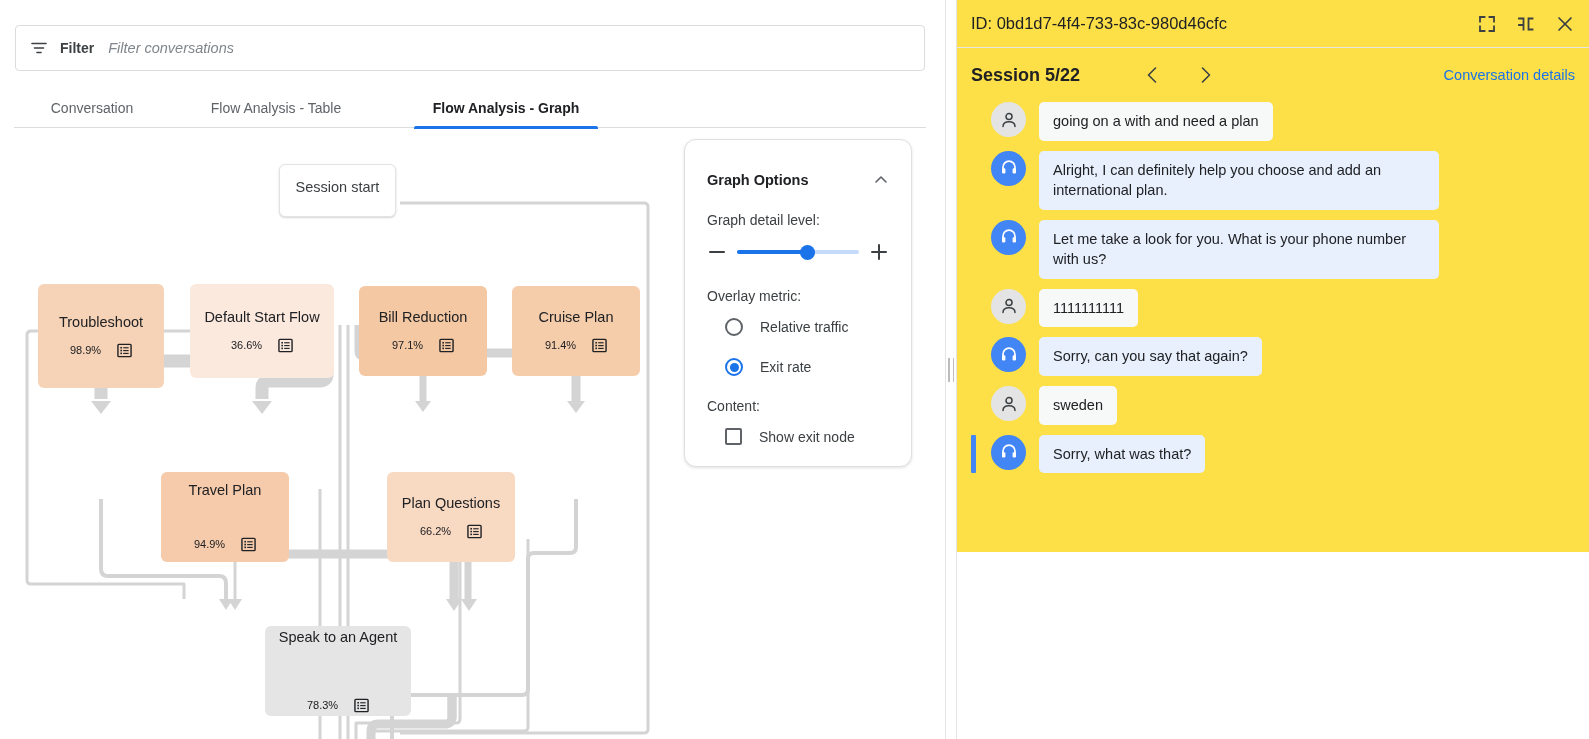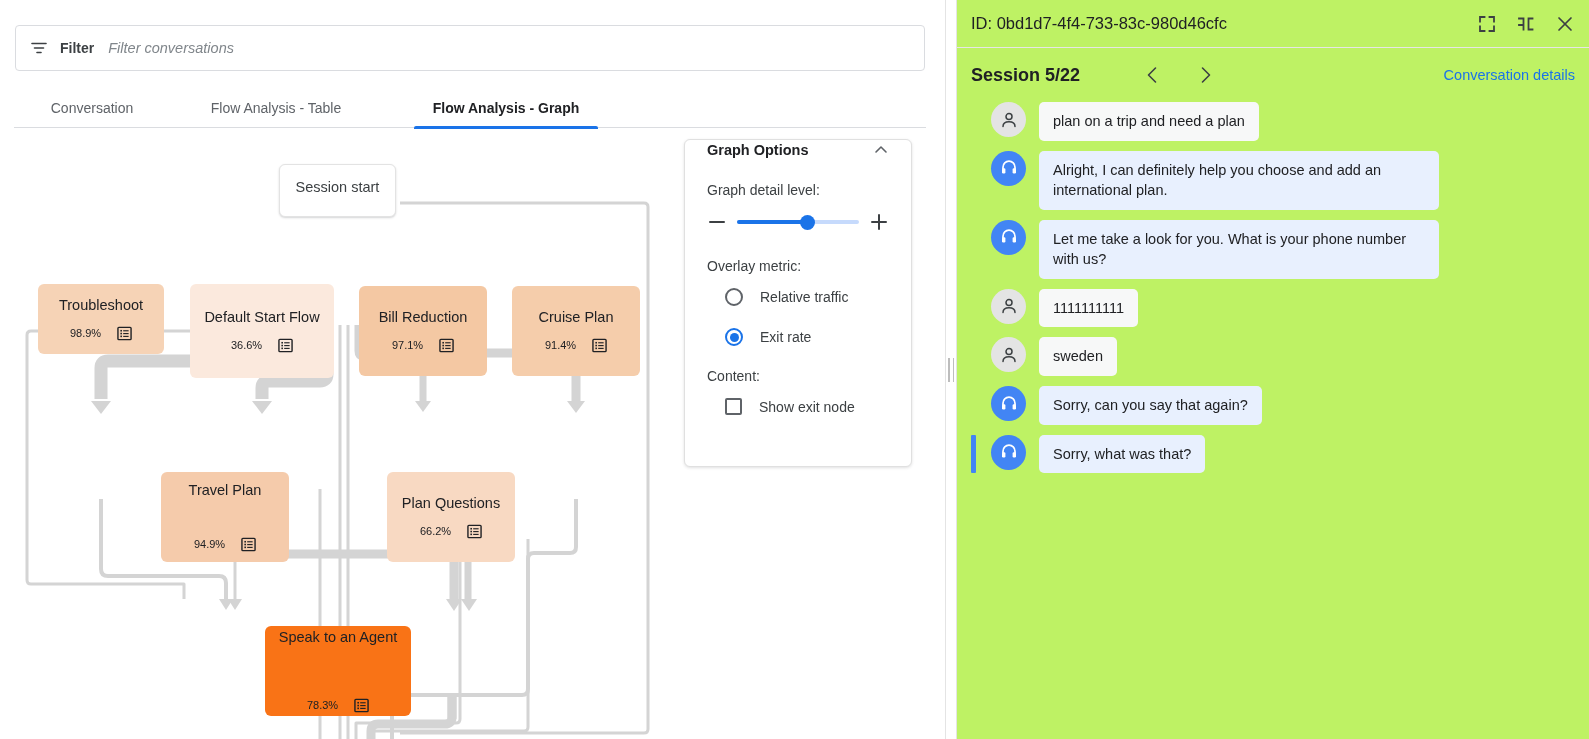--- a/index.html
+++ b/index.html
@@ -102,24 +102,24 @@
     justify-content: flex-start;
     padding-top: 14px;
   }
   .node.start .node-title { font-size: 14.5px; color: #3c4043; }
 
   
   #graph-options {
     position: absolute; left: 684px; top: 139px;
     width: 228px; height: 328px;
     background: #fff;
-    border: 1px solid #e0e0e0; border-radius: 6px;
+    border: 1px solid #e0e0e0; border-radius: 12px;
     box-shadow: 0 1px 3px rgba(60,64,67,0.16);
     z-index: 20;
-    padding: 2px 22px 0 22px;
+    padding: 32px 22px 0 22px;
   }
   .go-header {
     display: flex; align-items: center; justify-content: space-between;
     margin-bottom: 24px;
   }
   .go-title { font-size: 14.5px; font-weight: bold; color: #202124; }
   .chevron-up { width: 16px; height: 16px; cursor: pointer; }
   .go-label { font-size: 14px; color: #3c4043; margin-bottom: 14px; }
 
   .slider-row { display: flex; align-items: center; gap: 10px; margin-bottom: 26px; }
@@ -169,22 +169,22 @@
     background: #fff;
     display: flex; align-items: center; justify-content: center;
     z-index: 30;
   }
   .grip { display: flex; gap: 3px; }
   .grip span { width: 1.5px; height: 24px; background: #bdbdbd; display: block; }
 
   
   #right-pane {
     position: absolute; left: 957px; top: 0;
-    width: 632px; height: 739px;
-    background: #bef264;
+    width: 632px; height: 552px;
+    background: #fde047;
     display: flex; flex-direction: column;
   }
   .rp-header {
     height: 48px; flex: 0 0 48px;
     display: flex; align-items: center;
     padding: 0 14px 0 14px;
     border-bottom: 1px solid #e6e6e6;
   }
   .rp-id {
     font-size: 16.5px; color: #202124;
@@ -322,21 +322,21 @@
           <polygon points="349,617 363,617 356,628"></polygon>
           <polygon points="364,617 380,617 372,629"></polygon>
           <polygon points="385,617 399,617 392,628"></polygon>
         </g>
       </svg>
 
       <div class="node start" style="left:279px; top:35px; width:117px; height:53px;">
         <div class="node-title">Session start</div>
       </div>
 
-      <div class="node" style="left:38px; top:155px; width:126px; height:70px; background:#f6d3b6;">
+      <div class="node" style="left:38px; top:155px; width:126px; height:104px; background:#f6d3b6;">
         <div class="node-title">Troubleshoot</div>
         <div class="node-meta">
           <span class="node-pct">98.9%</span>
           <span class="list-icon">
             <svg viewBox="0 0 16 16" width="15" height="15">
                 <rect x="1" y="1.5" width="14" height="13" rx="1" fill="none" stroke="#202124" stroke-width="1.5"></rect>
                 <rect x="3.6" y="4.2" width="1.7" height="1.7" fill="#202124"></rect>
                 <rect x="3.6" y="7.2" width="1.7" height="1.7" fill="#202124"></rect>
                 <rect x="3.6" y="10.2" width="1.7" height="1.7" fill="#202124"></rect>
                 <rect x="6.6" y="4.5" width="5.8" height="1.2" fill="#202124"></rect>
@@ -430,21 +430,21 @@
                 <rect x="3.6" y="7.2" width="1.7" height="1.7" fill="#202124"></rect>
                 <rect x="3.6" y="10.2" width="1.7" height="1.7" fill="#202124"></rect>
                 <rect x="6.6" y="4.5" width="5.8" height="1.2" fill="#202124"></rect>
                 <rect x="6.6" y="7.5" width="5.8" height="1.2" fill="#202124"></rect>
                 <rect x="6.6" y="10.5" width="5.8" height="1.2" fill="#202124"></rect>
               </svg>
           </span>
         </div>
       </div>
 
-      <div class="node" style="left:265px; top:497px; width:146px; height:90px; background:#f97316;gap:40px;">
+      <div class="node" style="left:265px; top:497px; width:146px; height:90px; background:#e5e5e5;gap:40px;">
         <div class="node-title">Speak to an Agent</div>
         <div class="node-meta">
           <span class="node-pct">78.3%</span>
           <span class="list-icon">
             <svg viewBox="0 0 16 16" width="15" height="15">
                 <rect x="1" y="1.5" width="14" height="13" rx="1" fill="none" stroke="#202124" stroke-width="1.5"></rect>
                 <rect x="3.6" y="4.2" width="1.7" height="1.7" fill="#202124"></rect>
                 <rect x="3.6" y="7.2" width="1.7" height="1.7" fill="#202124"></rect>
                 <rect x="3.6" y="10.2" width="1.7" height="1.7" fill="#202124"></rect>
                 <rect x="6.6" y="4.5" width="5.8" height="1.2" fill="#202124"></rect>
@@ -568,21 +568,21 @@
 
     <div class="messages">
 
       <div class="msg-row">
         <span class="avatar user">
           <svg viewBox="0 0 20 20">
               <circle cx="10" cy="6.6" r="3" fill="none" stroke="#3c4043" stroke-width="1.5"></circle>
               <path d="M4 16.5c0-3.2 2.7-4.8 6-4.8s6 1.6 6 4.8" fill="none" stroke="#3c4043" stroke-width="1.5" stroke-linecap="round"></path>
             </svg>
         </span>
-        <div class="bubble user">plan on a trip and need a plan</div>
+        <div class="bubble user">going on a with and need a plan</div>
       </div>
 
       <div class="msg-row">
         <span class="avatar agent">
           <svg viewBox="0 0 20 20">
               <path d="M4 11V9.2a6 6 0 0 1 12 0V11" fill="none" stroke="#fff" stroke-width="1.7" stroke-linecap="round"></path>
               <rect x="3" y="10.3" width="3.4" height="5.2" rx="1.2" fill="#fff"></rect>
               <rect x="13.6" y="10.3" width="3.4" height="5.2" rx="1.2" fill="#fff"></rect>
             </svg>
         </span>
@@ -604,38 +604,38 @@
         <span class="avatar user">
           <svg viewBox="0 0 20 20">
               <circle cx="10" cy="6.6" r="3" fill="none" stroke="#3c4043" stroke-width="1.5"></circle>
               <path d="M4 16.5c0-3.2 2.7-4.8 6-4.8s6 1.6 6 4.8" fill="none" stroke="#3c4043" stroke-width="1.5" stroke-linecap="round"></path>
             </svg>
         </span>
         <div class="bubble user">1111111111</div>
       </div>
 
       <div class="msg-row">
-        <span class="avatar user">
-          <svg viewBox="0 0 20 20">
-              <circle cx="10" cy="6.6" r="3" fill="none" stroke="#3c4043" stroke-width="1.5"></circle>
-              <path d="M4 16.5c0-3.2 2.7-4.8 6-4.8s6 1.6 6 4.8" fill="none" stroke="#3c4043" stroke-width="1.5" stroke-linecap="round"></path>
-            </svg>
-        </span>
-        <div class="bubble user">sweden</div>
-      </div>
-
-      <div class="msg-row">
         <span class="avatar agent">
           <svg viewBox="0 0 20 20">
               <path d="M4 11V9.2a6 6 0 0 1 12 0V11" fill="none" stroke="#fff" stroke-width="1.7" stroke-linecap="round"></path>
               <rect x="3" y="10.3" width="3.4" height="5.2" rx="1.2" fill="#fff"></rect>
               <rect x="13.6" y="10.3" width="3.4" height="5.2" rx="1.2" fill="#fff"></rect>
             </svg>
         </span>
         <div class="bubble agent">Sorry, can you say that again?</div>
+      </div>
+
+      <div class="msg-row">
+        <span class="avatar user">
+          <svg viewBox="0 0 20 20">
+              <circle cx="10" cy="6.6" r="3" fill="none" stroke="#3c4043" stroke-width="1.5"></circle>
+              <path d="M4 16.5c0-3.2 2.7-4.8 6-4.8s6 1.6 6 4.8" fill="none" stroke="#3c4043" stroke-width="1.5" stroke-linecap="round"></path>
+            </svg>
+        </span>
+        <div class="bubble user">sweden</div>
       </div>
 
 
       <div class="msg-row highlight">
         <span class="avatar agent">
           <svg viewBox="0 0 20 20">
               <path d="M4 11V9.2a6 6 0 0 1 12 0V11" fill="none" stroke="#fff" stroke-width="1.7" stroke-linecap="round"></path>
               <rect x="3" y="10.3" width="3.4" height="5.2" rx="1.2" fill="#fff"></rect>
               <rect x="13.6" y="10.3" width="3.4" height="5.2" rx="1.2" fill="#fff"></rect>
             </svg>

